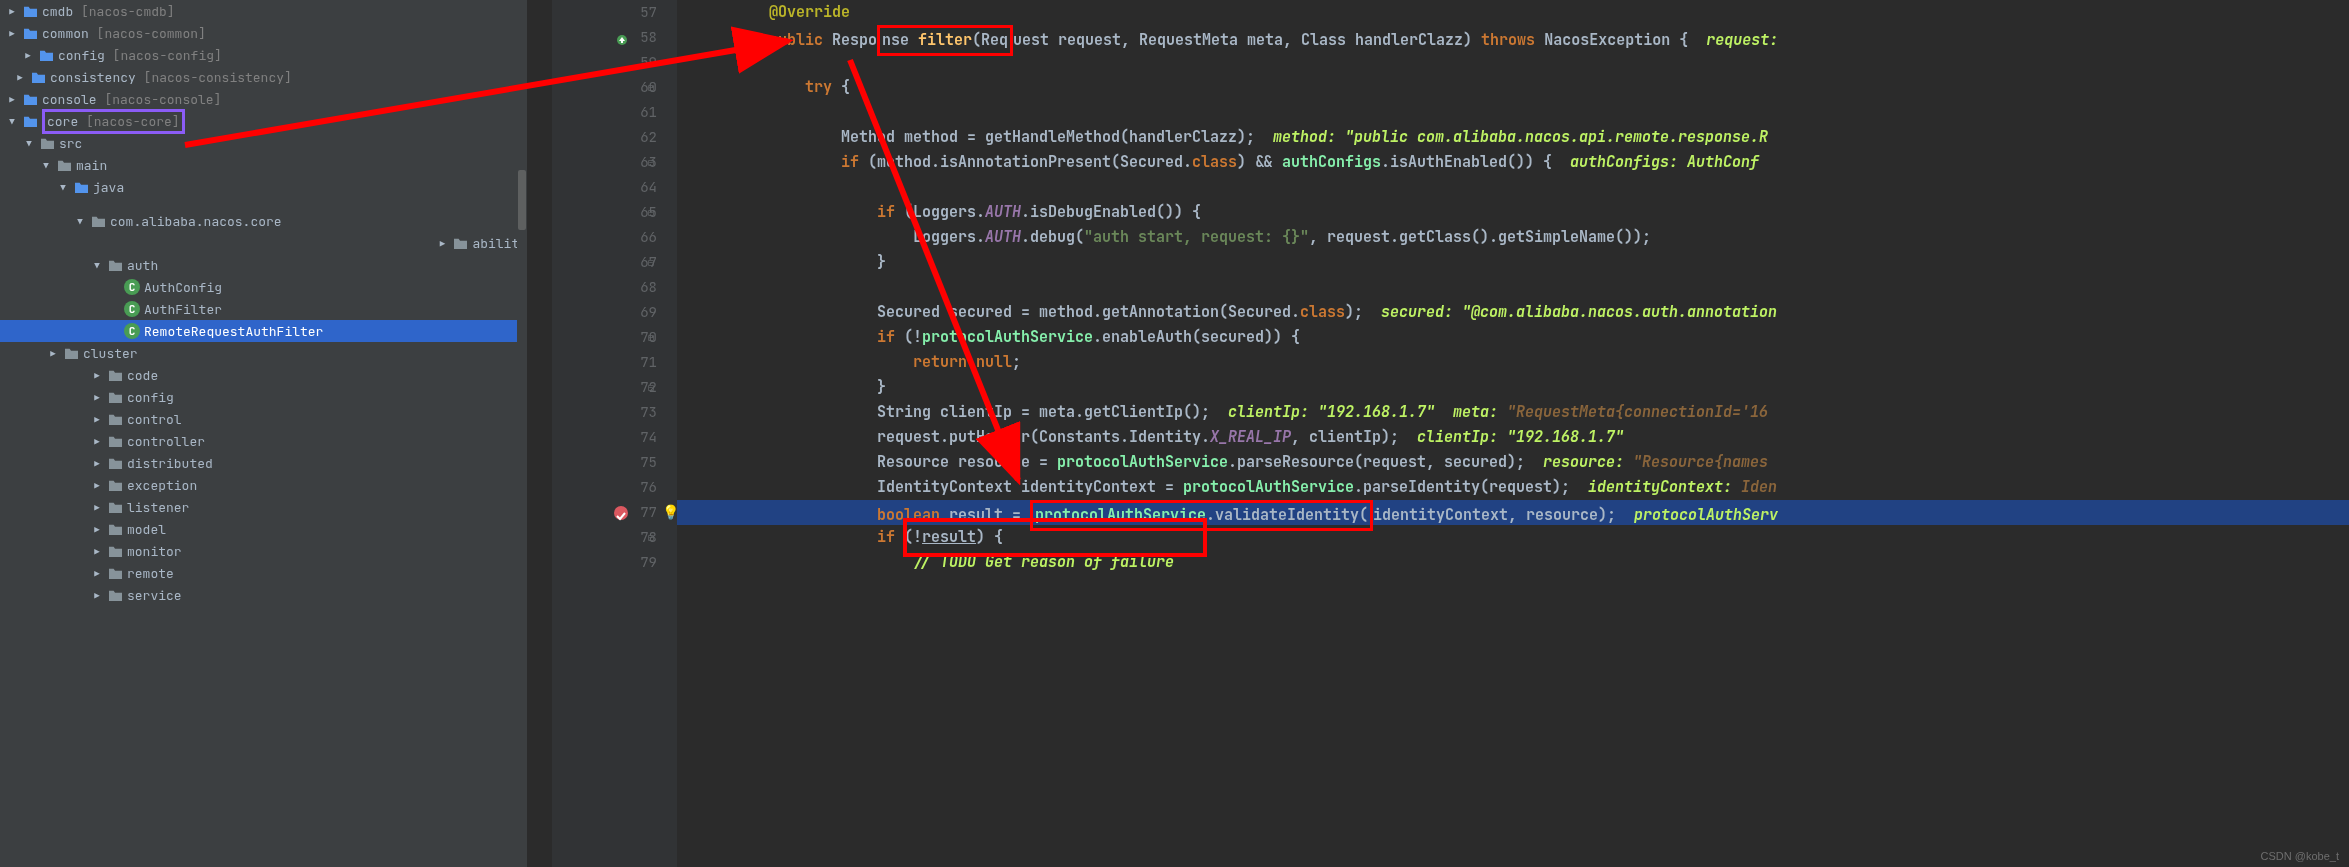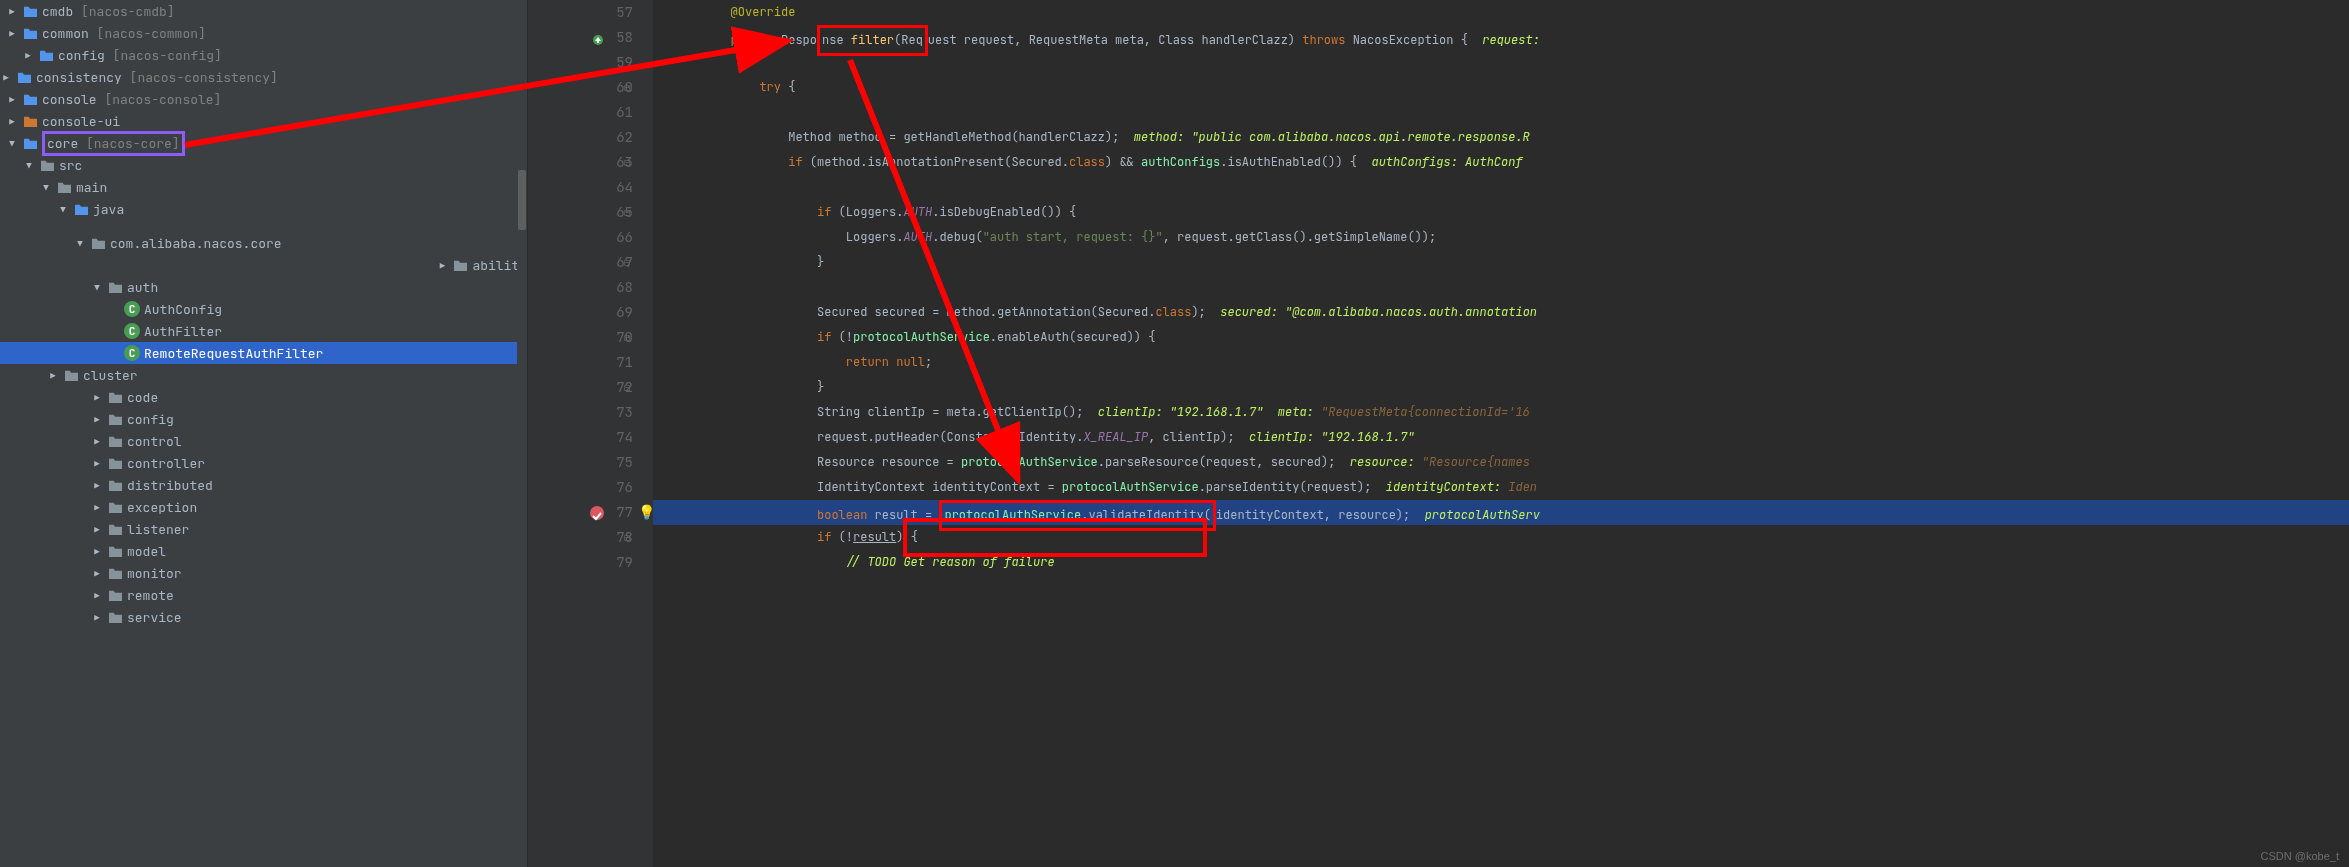--- a/index.html
+++ b/index.html
@@ -6,21 +6,21 @@
   body {
     font-family: "JetBrains Mono", Consolas, monospace;
     background: #2b2b2b;
     color: #a9b7c6;
     font-size: 14px;
     overflow: hidden;
     width: 2349px;
     height: 867px;
     position: relative;
   }
-  .container { display: flex; height: 100%; }
+  .container { display: flex; height: 100%; gap: 24px; }
   .sidebar {
     width: 528px;
     background: #3c3f41;
     overflow-y: auto;
     border-right: 1px solid #2b2b2b;
     flex-shrink: 0;
     position: relative;
   }
   .tree-item {
     display: flex;
@@ -104,24 +104,25 @@
     top: 4px;
   }
   .fold-marker {
     position: absolute;
     right: 3px;
     font-size: 10px;
     color: #606366;
   }
   .code {
     flex: 1;
-    font-size: 12px;
+    font-size: 15px;
     white-space: pre;
     line-height: 25px;
     overflow: hidden;
+    font-weight: bold;
   }
   .code-line {
     height: 25px;
     padding-left: 20px;
   }
   .code-line.hl-blue {
     background: #214283;
   }
   .kw { color: #cc7832; }
   .ann { color: #bbb529; }
@@ -212,46 +213,37 @@
         </div>
         <div class="tree-item" style="padding-left: 22px;">
           <span class="arrow collapsed"></span>
           <span class="folder-icon blue">
             <svg viewBox="0 0 16 14">
               <path d="M1 2 L6 2 L7.5 4 L15 4 L15 13 L1 13 Z"></path>
             </svg>
           </span>
           <span class="label"><b style="font-weight:normal">config</b><span class="label-suffix"> [nacos-config]</span></span>
         </div>
-        <div class="tree-item" style="padding-left: 0;">
+        <div class="tree-item" style="padding-left: 14px;">
           <span class="arrow collapsed"></span>
           <span class="folder-icon blue">
             <svg viewBox="0 0 16 14">
               <path d="M1 2 L6 2 L7.5 4 L15 4 L15 13 L1 13 Z"></path>
             </svg>
           </span>
           <span class="label"><b style="font-weight:normal">consistency</b><span class="label-suffix"> [nacos-consistency]</span></span>
         </div>
         <div class="tree-item" style="padding-left: 6px;">
           <span class="arrow collapsed"></span>
           <span class="folder-icon blue">
             <svg viewBox="0 0 16 14">
               <path d="M1 2 L6 2 L7.5 4 L15 4 L15 13 L1 13 Z"></path>
             </svg>
           </span>
           <span class="label"><b style="font-weight:normal">console</b><span class="label-suffix"> [nacos-console]</span></span>
-        </div>
-        <div class="tree-item" style="padding-left: 6px;">
-          <span class="arrow collapsed"></span>
-          <span class="folder-icon orange">
-            <svg viewBox="0 0 16 14">
-              <path d="M1 2 L6 2 L7.5 4 L15 4 L15 13 L1 13 Z"></path>
-            </svg>
-          </span>
-          <span class="label">console-ui</span>
         </div>
         <div class="tree-item" style="padding-left: 6px;">
           <span class="arrow expanded"></span>
           <span class="folder-icon blue">
             <svg viewBox="0 0 16 14">
               <path d="M1 2 L6 2 L7.5 4 L15 4 L15 13 L1 13 Z"></path>
             </svg>
           </span>
           <span class="label boxed"><b style="font-weight:normal">core</b><span class="label-suffix"> [nacos-core]</span></span>
         </div>

